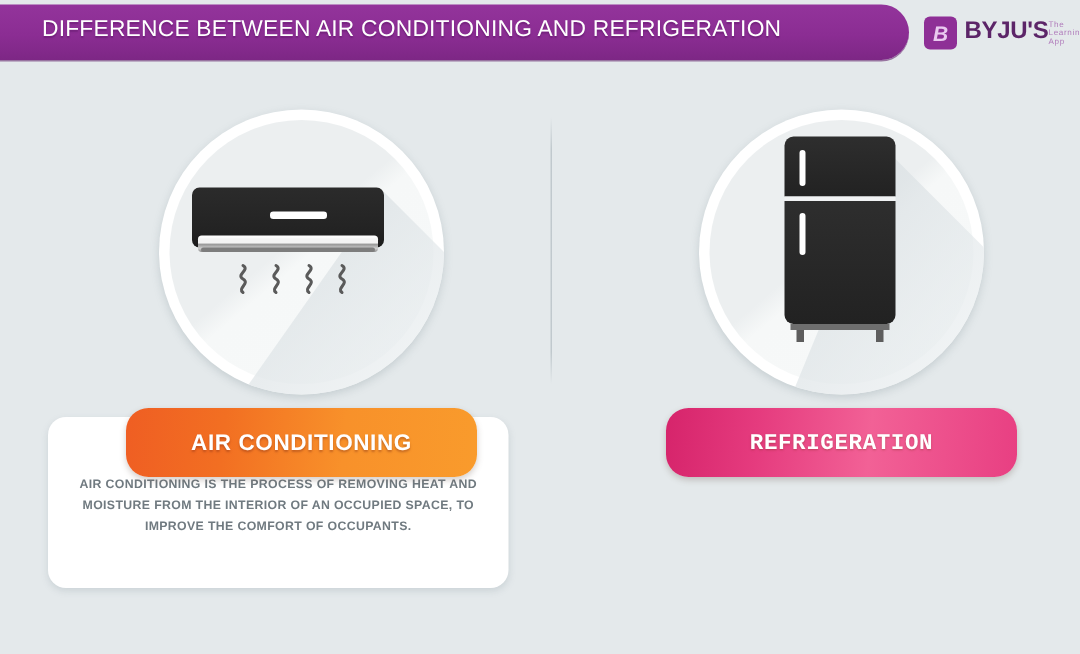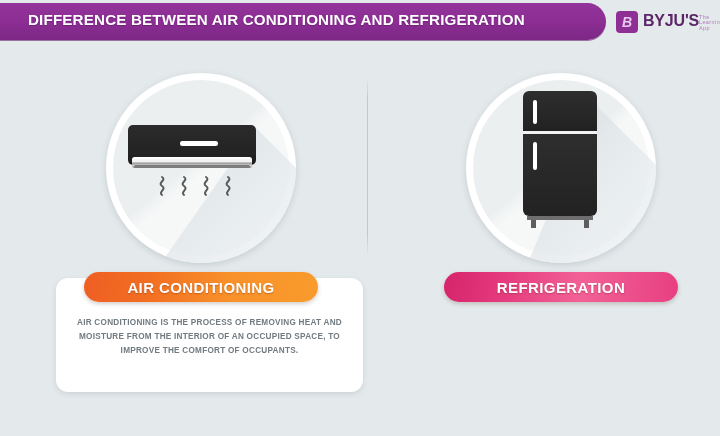--- a/index.html
+++ b/index.html
@@ -33,21 +33,21 @@
     background: linear-gradient(180deg, #93349b 0%, #8b2d93 55%, #7d2785 100%);
     border-top-right-radius: 19px;
     border-bottom-right-radius: 19px;
     box-shadow: 0 1px 0 rgba(90,20,98,0.55);
   }
   .header-title {
     position: absolute;
     left: 28px;
     top: 11px;
     font-size: 15.2px;
-    font-weight: bold;
+    font-weight: normal;
     letter-spacing: 0.15px;
     color: #ffffff;
     white-space: nowrap;
     text-shadow: 0 1px 1px rgba(80,15,90,0.45);
   }
 
   
   .logo {
     position: absolute;
     left: 616px;
@@ -144,49 +144,50 @@
     left: 0; top: 0;
     width: 190px; height: 190px;
   }
 
   
   .badge {
     position: absolute;
     top: 272px;
     left: 84px;
     width: 234px;
-    height: 30px;
+    height: 46px;
     border-radius: 15px;
     display: flex;
     align-items: center;
     justify-content: center;
     box-shadow: 0 2px 4px rgba(110,90,80,0.30);
     box-sizing: border-box;
     text-align: center;
   }
   .badge-ac {
     background: linear-gradient(95deg, #ef5e23 0%, #f26f22 28%, #f8912a 62%, #f99b2c 100%);
   }
   .badge-ref {
     background: linear-gradient(95deg, #d6246b 0%, #e53b7e 26%, #f26196 58%, #e83f82 100%);
+    font-family: Liberation Mono, monospace;
   }
   .badge-label {
     font-size: 15px;
     font-weight: bold;
     color: #ffffff;
     letter-spacing: 0.4px;
     text-shadow: 0 1px 1.5px rgba(120,40,20,0.40);
     white-space: nowrap;
   }
 
   
   .text-card {
     position: absolute;
     top: 278px;
-    left: 56px;
+    left: 32px;
     width: 307px;
     height: 114px;
     background: #ffffff;
     border-radius: 12px;
     box-shadow: 0 2px 5px rgba(120,135,145,0.22);
     box-sizing: border-box;
   }
   .card-body {
     position: absolute;
     left: 14px;

